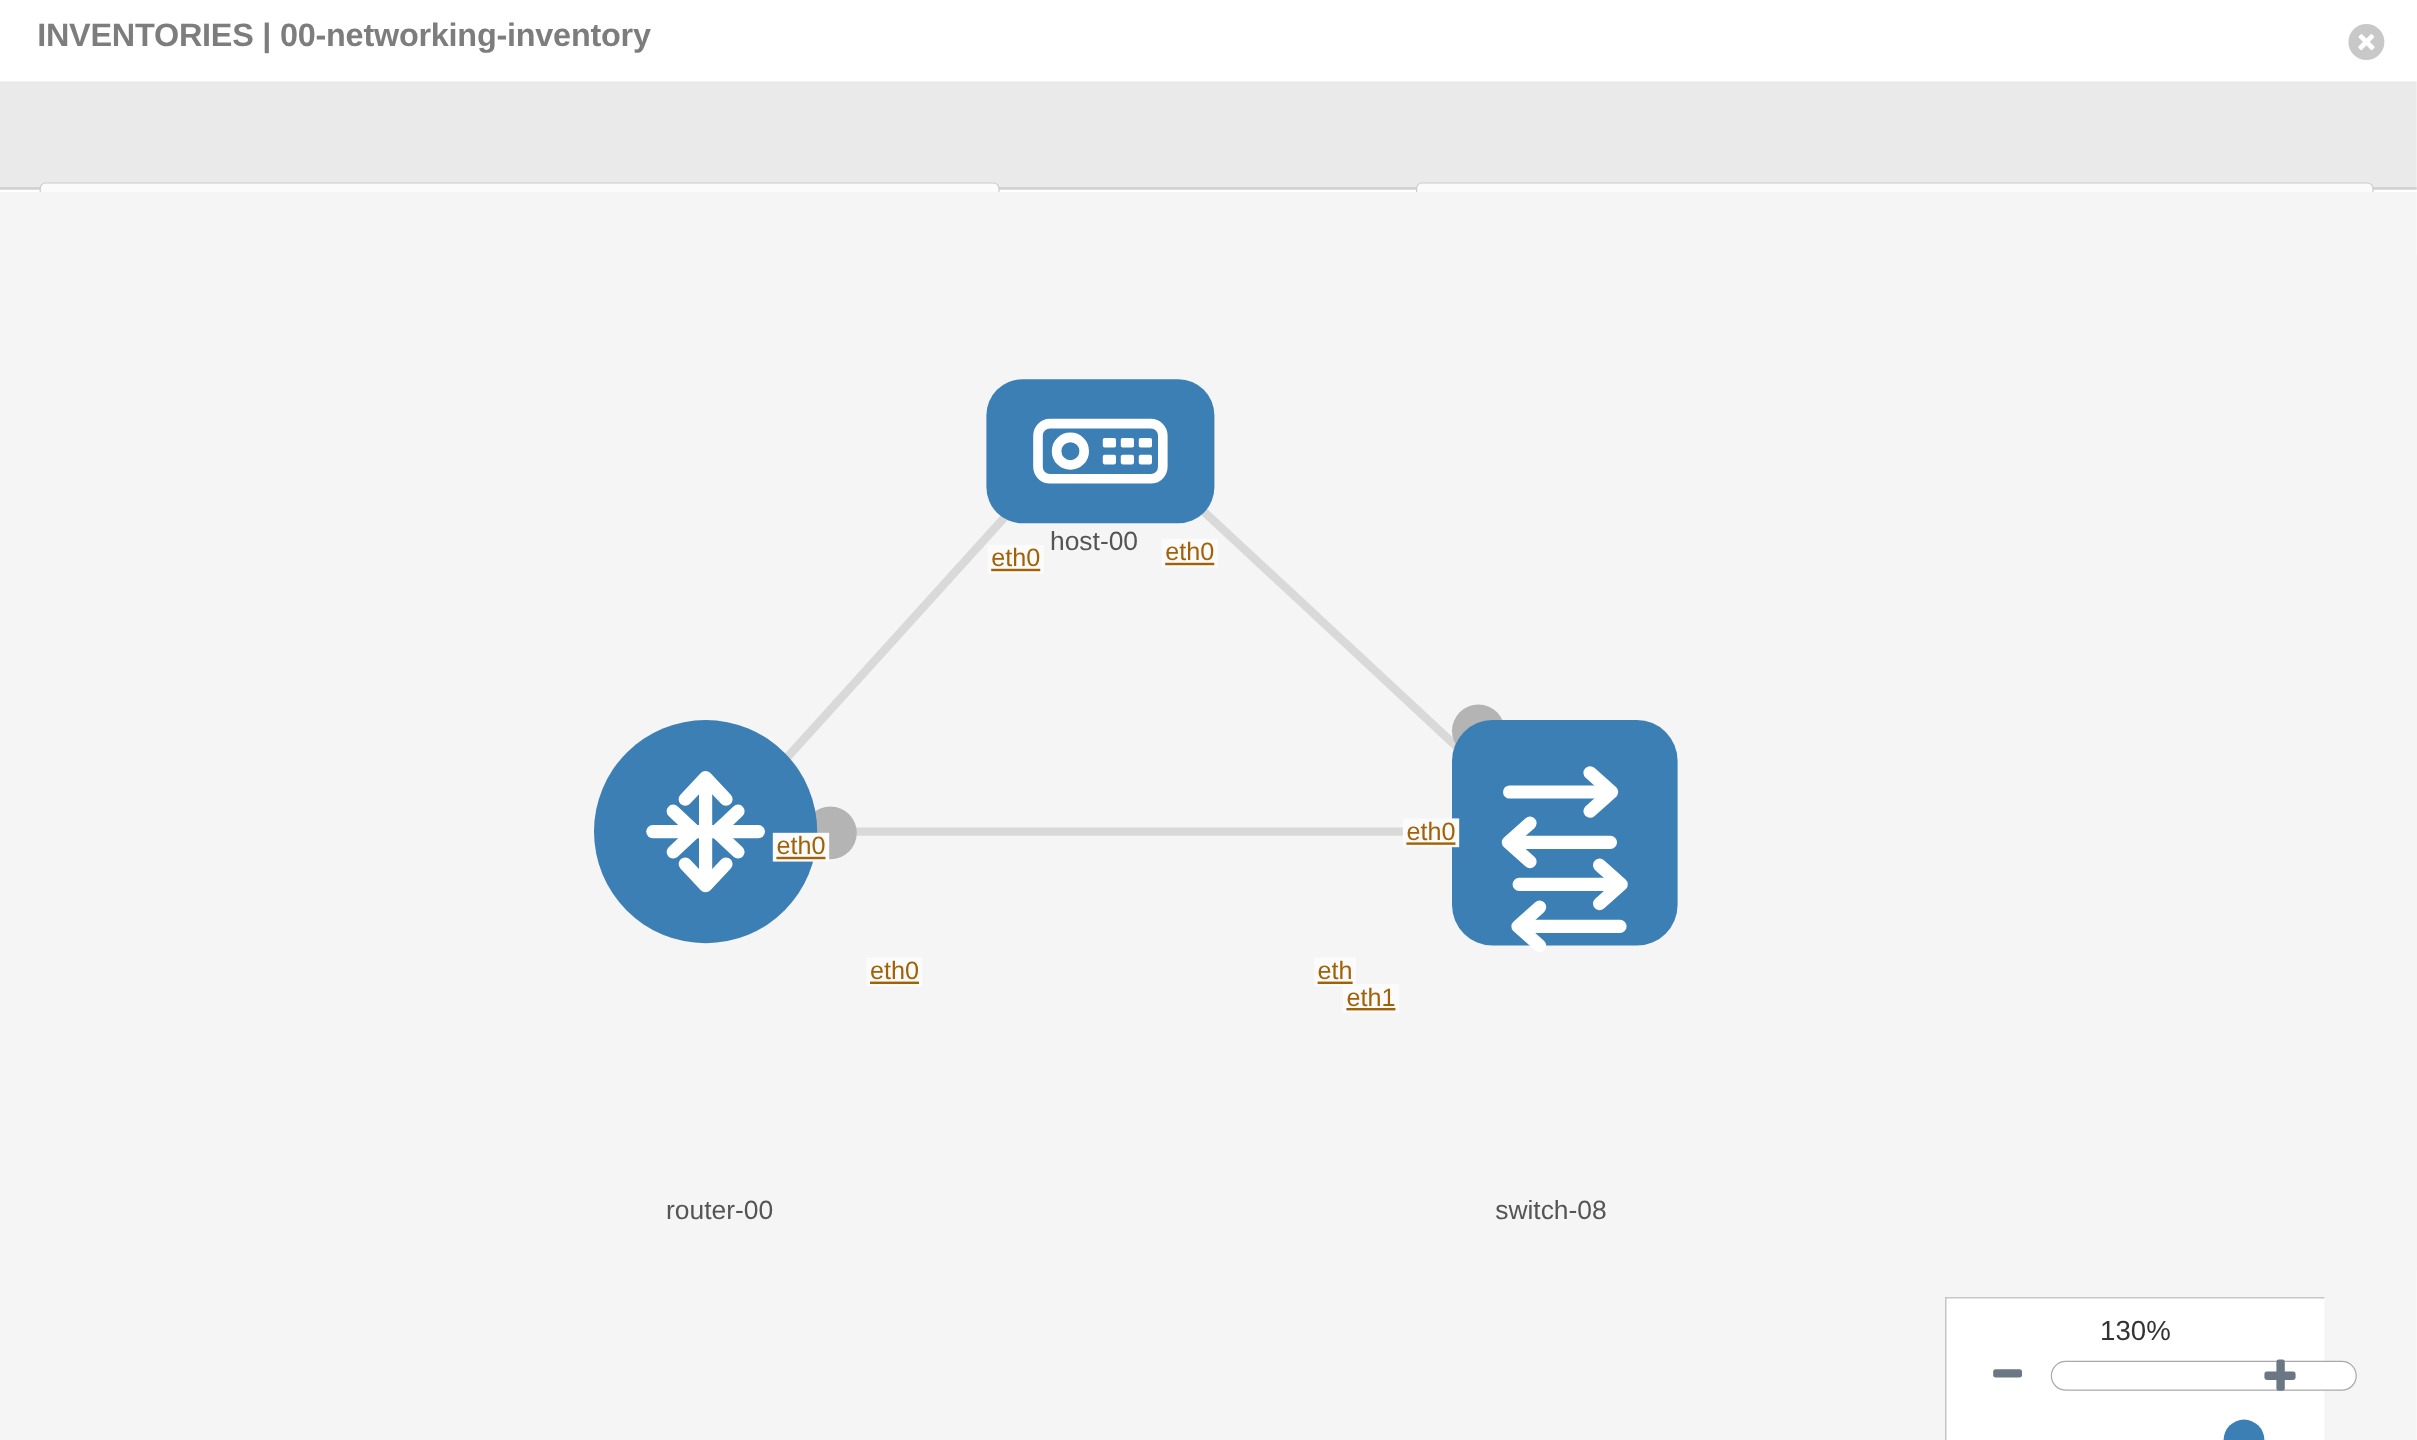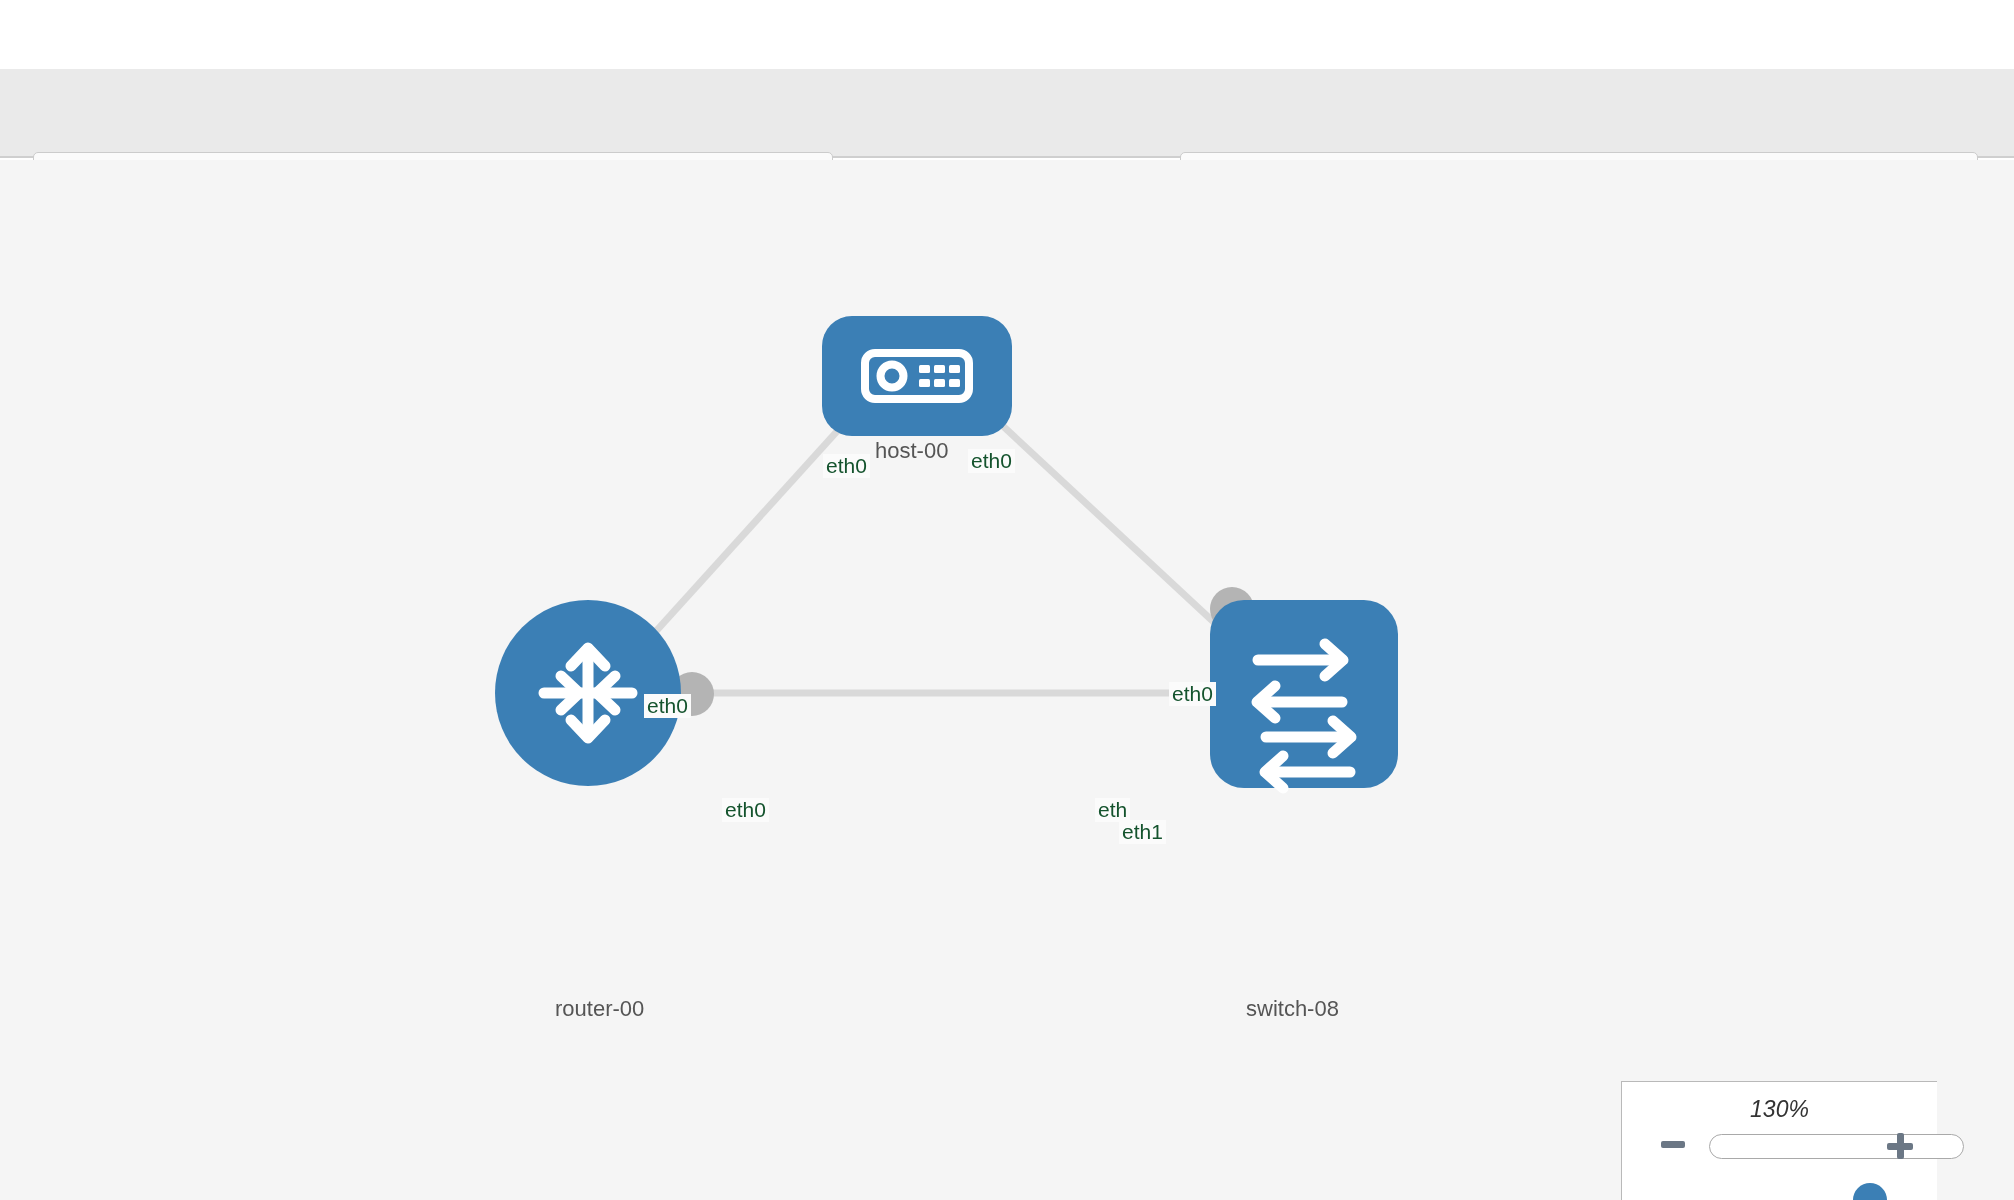--- a/index.html
+++ b/index.html
@@ -110,36 +110,36 @@
     position: absolute;
     font-size: 22px;
     color: #555555;
     background: #f5f5f5;
     padding: 0 3px;
     white-space: nowrap;
   }
   .iface-label {
     position: absolute;
     font-size: 21px;
-    color: #14532d;
+    color: #a16207;
     background: #fbfbfb;
     padding: 0 3px;
     white-space: nowrap;
+    text-decoration: underline;
   }
 
   
   .zoom-panel {
     position: absolute;
     left: 1621px; top: 1081px;
     width: 316px; height: 119px;
     background: #ffffff;
     border: 1px solid #b9b9b9;
     border-right: none;
     border-bottom: none;
-    font-style: italic;
   }
   .zoom-pct {
     position: absolute;
     left: 0; right: 0; top: 14px;
     text-align: center;
     font-size: 23px;
     color: #333333;
   }
   .zoom-minus {
     position: absolute;
@@ -179,20 +179,24 @@
     border-radius: 50%;
     background: #3b7fb5;
     cursor: pointer;
   }
 </style>
 </head>
 <body>
 
 <div id="app">
 
+  <div class="header">
+    <div class="header-title">INVENTORIES | 00-networking-inventory</div>
+    <div class="close-btn"></div>
+  </div>
 
   <div class="toolbar">
 
     <div class="select-box" id="actions-select">
       <span class="sel-text">ACTIONS</span>
       <span class="caret"></span>
     </div>
 
     <span class="tool-icon" id="wrench-icon">
       <svg width="40" height="40" viewBox="0 0 40 40">

